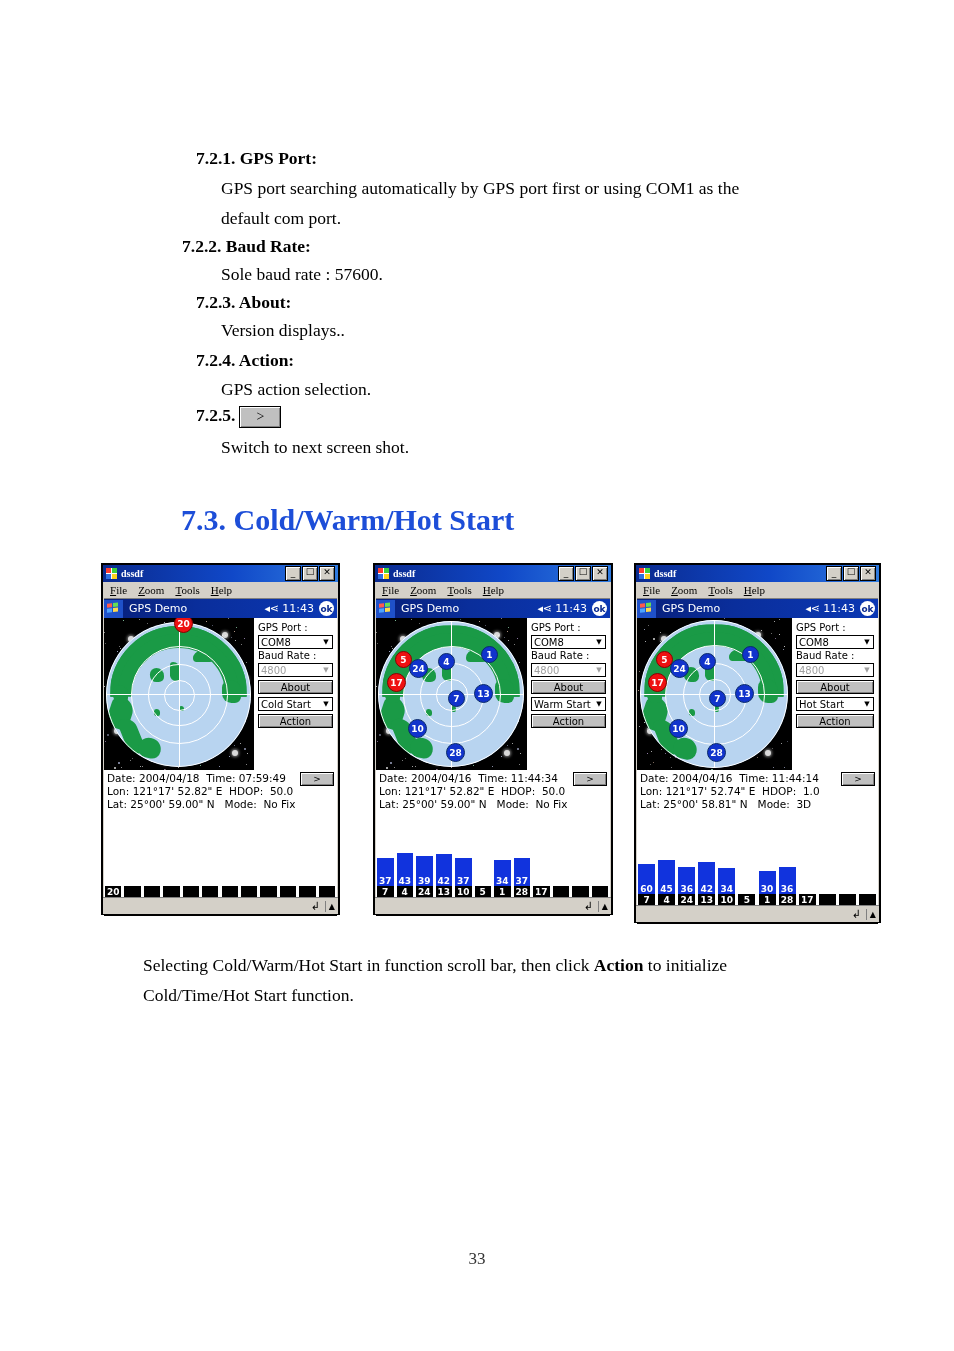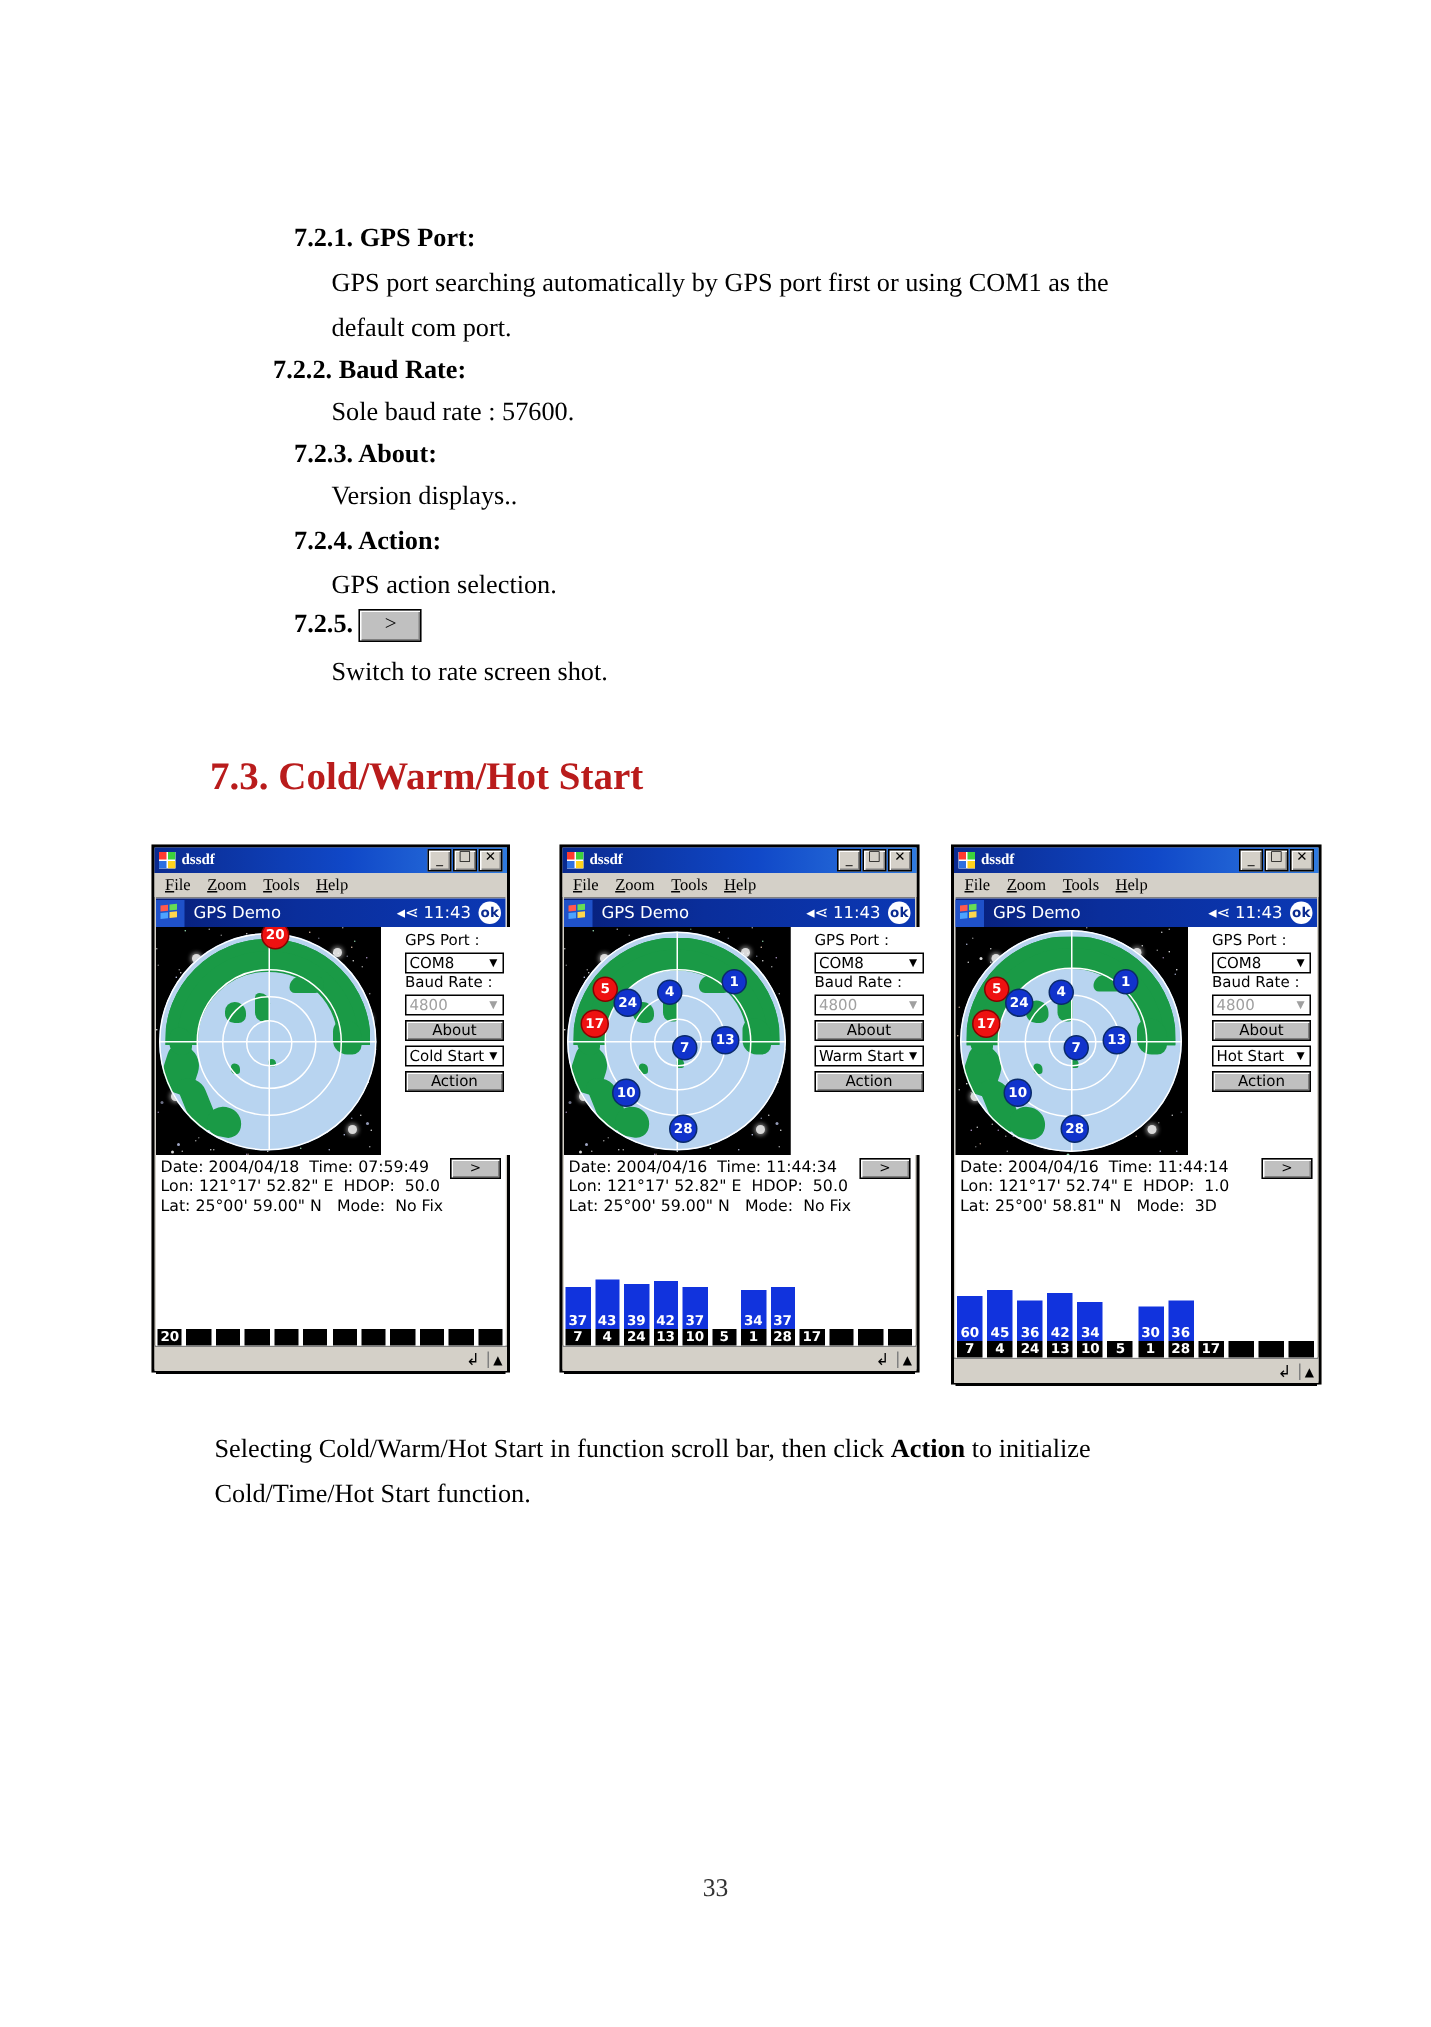--- a/index.html
+++ b/index.html
@@ -7,21 +7,21 @@
     width:954px;height:1351px;background:#ffffff;position:relative;
     font-family:"Liberation Serif", serif;
   }
   .page{position:absolute;inset:0;}
 
   
   .doc{position:absolute;left:0;top:0;width:954px;}
   .sect{position:absolute;}
   .h4{font-weight:bold;font-size:17.5px;color:#000;white-space:nowrap;}
   .body-line{font-size:17.5px;color:#000;white-space:nowrap;}
-  .h2{font-weight:bold;font-size:26px;color:#b91c1c;white-space:nowrap;}
+  .h2{font-weight:bold;font-size:30px;color:#1d4ed8;white-space:nowrap;margin-left:41px;}
 
   .next-btn-inline{
     display:inline-block;vertical-align:middle;
     width:40px;height:20px;background:#c0c0c0;
     border:1px solid #000;
     box-shadow:inset 1px 1px 0 #ffffff, inset -1px -1px 0 #808080;
     text-align:center;font-size:14px;line-height:19px;font-family:"Liberation Serif",serif;
   }
 
   .pagenum{position:absolute;left:0;width:954px;text-align:center;font-size:17px;color:#333;}
@@ -118,21 +118,21 @@
   .cross-v{position:absolute;width:1px;background:#fff;}
   .sat{
     position:absolute;border-radius:50%;color:#fff;font-size:9px;font-weight:bold;
     display:flex;align-items:center;justify-content:center;
     font-family:"DejaVu Sans",sans-serif;border:1px solid #0a2a6a;
   }
   .sat.blue{background:#1133cc;}
   .sat.red{background:#ee1111;border-color:#880000;}
 
   .ctrls{
-    flex:1 1 auto;background:#fff;padding:3px 4px 0 16px;box-sizing:border-box;
+    flex:1 1 auto;background:#fff;padding:3px 4px 0 4px;box-sizing:border-box;
     font-family:"DejaVu Sans",sans-serif;
   }
   .lbl{font-size:10px;color:#000;line-height:12px;margin-top:1px;}
   .combo{
     height:14px;border:1px solid #000;background:#fff;display:flex;align-items:center;
     margin-top:1px;box-sizing:border-box;
   }
   .combo .val{font-size:10px;color:#000;padding-left:2px;flex:1 1 auto;white-space:nowrap;overflow:hidden;}
   .combo .arw{
     width:12px;height:12px;flex:0 0 auto;display:flex;align-items:center;justify-content:center;
@@ -222,21 +222,21 @@
     </div>
     <div class="sect" style="left:221px;top:379px;">
       <div class="body-line">GPS action selection.</div>
     </div>
 
     <div class="sect" style="left:196px;top:405px;">
       <span class="h4">7.2.5.</span>
       <span class="next-btn-inline">&gt;</span>
     </div>
     <div class="sect" style="left:221px;top:437px;">
-      <div class="body-line">Switch to rate screen shot.</div>
+      <div class="body-line">Switch to next screen shot.</div>
     </div>
 
     <div class="sect" style="left:140px;top:503px;">
       <div class="h2">7.3. Cold/Warm/Hot Start</div>
     </div>
 
     <div class="sect" style="left:143px;top:955px;">
       <span class="body-line">Selecting Cold/Warm/Hot Start in function scroll bar, then click </span><span class="body-line" style="font-weight:bold;">Action</span><span class="body-line"> to initialize</span>
     </div>
     <div class="sect" style="left:143px;top:985px;">

